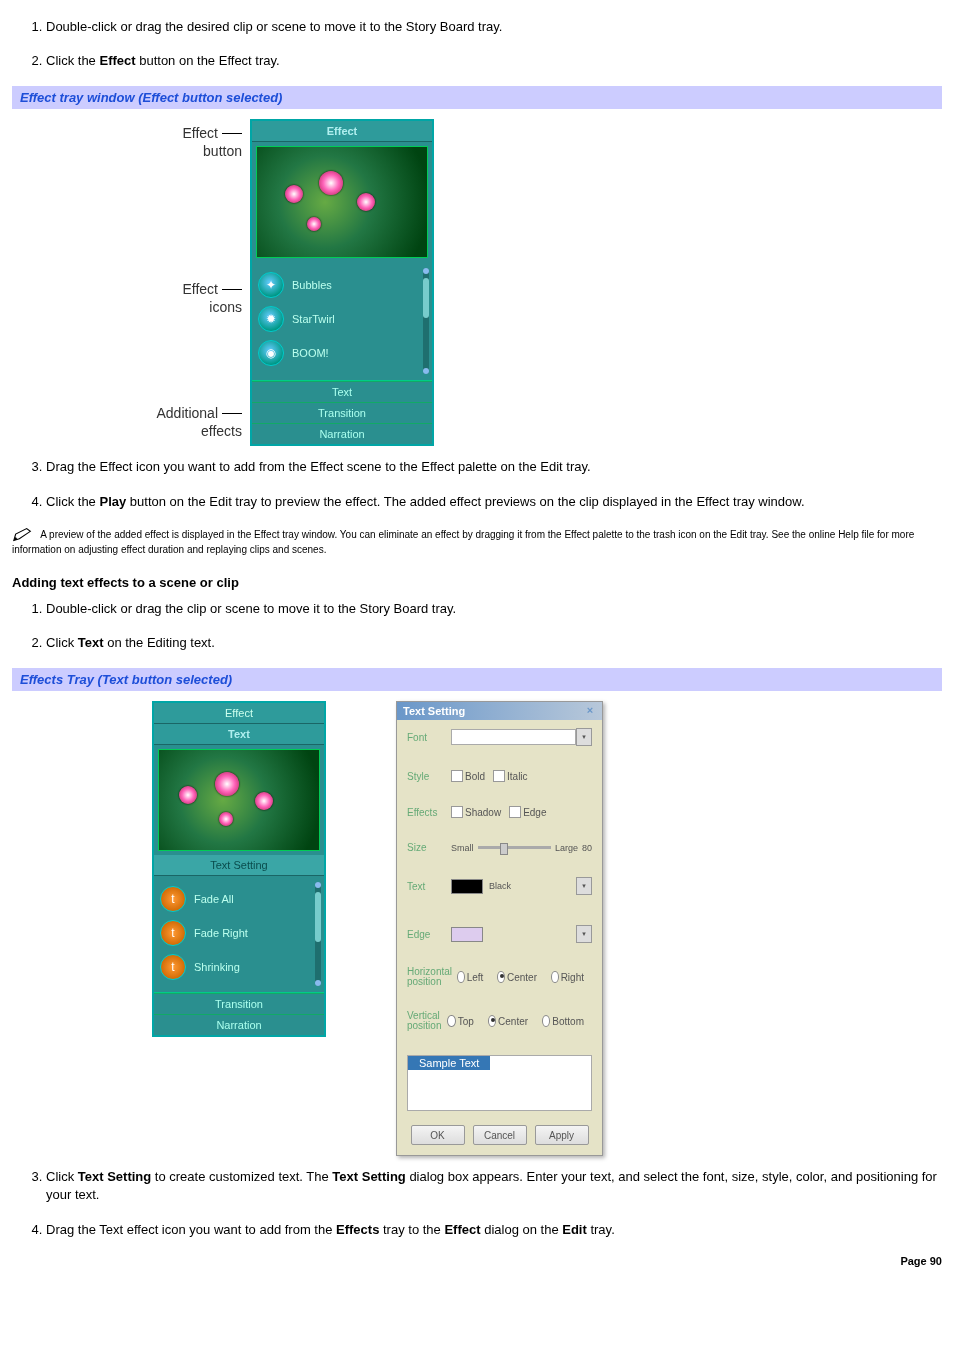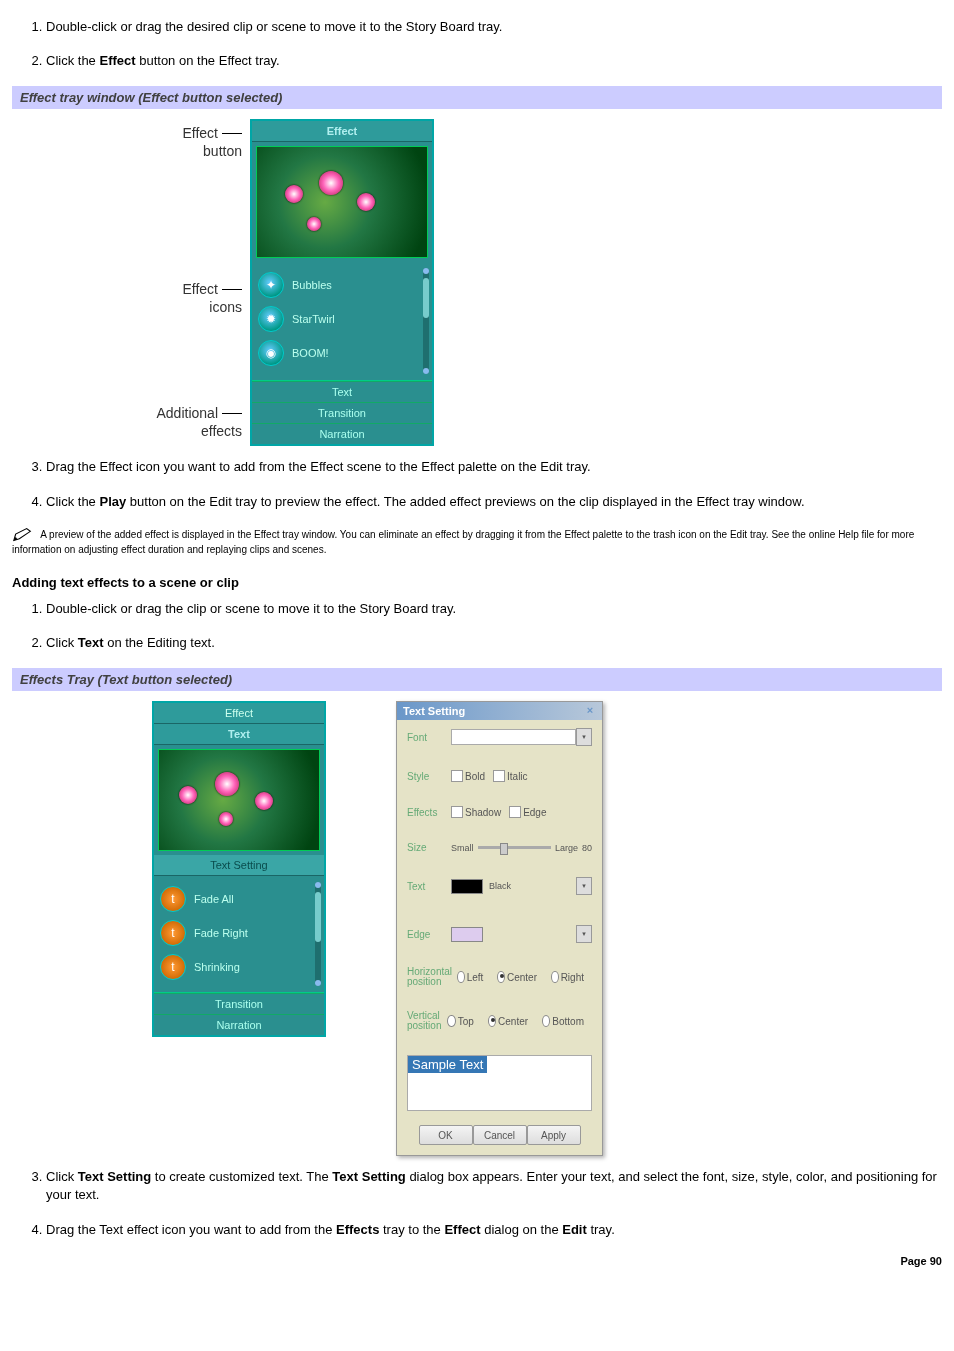--- a/index.html
+++ b/index.html
@@ -18,21 +18,21 @@
   }
   ol li {
     margin-bottom: 16px;
     line-height: 1.4;
   }
   .section-bar {
     background: #ccccff;
     padding: 4px 8px;
     font-style: italic;
     font-weight: bold;
-    color: #404040;
+    color: #1d4ed8;
     margin: 8px 0 10px 0;
   }
   .figure-row {
     display: flex;
     align-items: flex-start;
     margin: 0 0 12px 120px;
   }
   .labels-col {
     display: flex;
     flex-direction: column;
@@ -218,24 +218,24 @@
   }
   .radio.on::after {
     content:""; position:absolute; top:2px; left:2px; width:4px; height:4px;
     background:#333; border-radius:50%;
   }
   .sample-area {
     margin-top:6px; height:54px; border:1px solid #aaa; background:#fff;
     display:flex; align-items:flex-start;
   }
   .sample-tag {
-    background:#3577b5; color:#fff; padding:1px 4px; font-size:13px;
+    background:#3577b5; color:#fff; padding:1px 11px; font-size:11px;
   }
   .dlg-buttons {
-    display:flex; justify-content:center; 
+    display:flex; justify-content:center; gap:8px;
     padding: 6px 0 10px 0;
   }
   .dlg-btn {
     width: 52px; height:18px;
     background: linear-gradient(#f4f4f4,#ddd);
     border:1px solid #999; border-radius:2px;
     font-size:10px; display:flex; align-items:center; justify-content:center;
     cursor:pointer;
   }
   .page-number {

